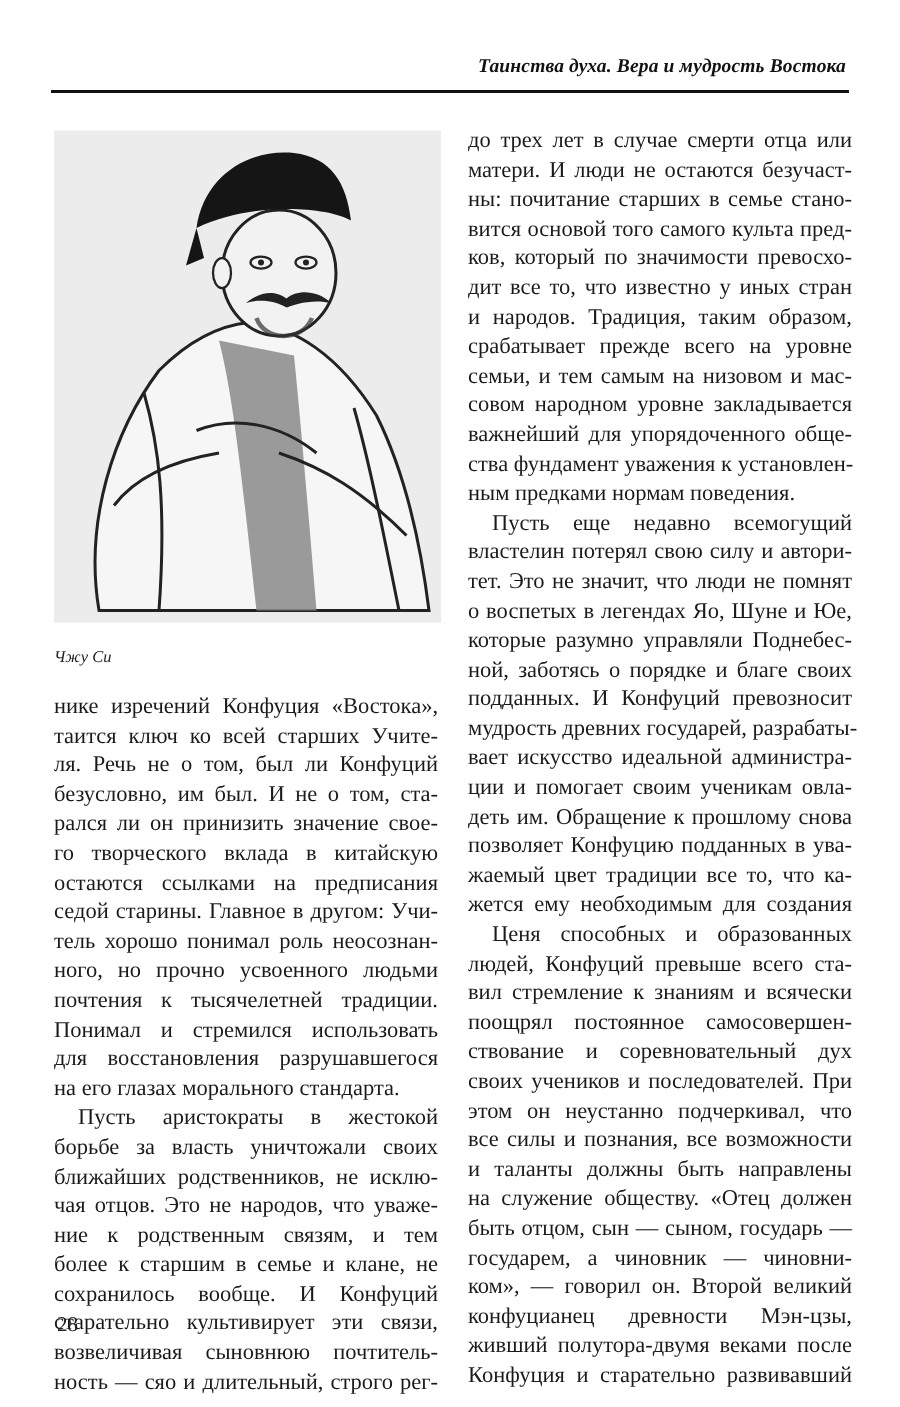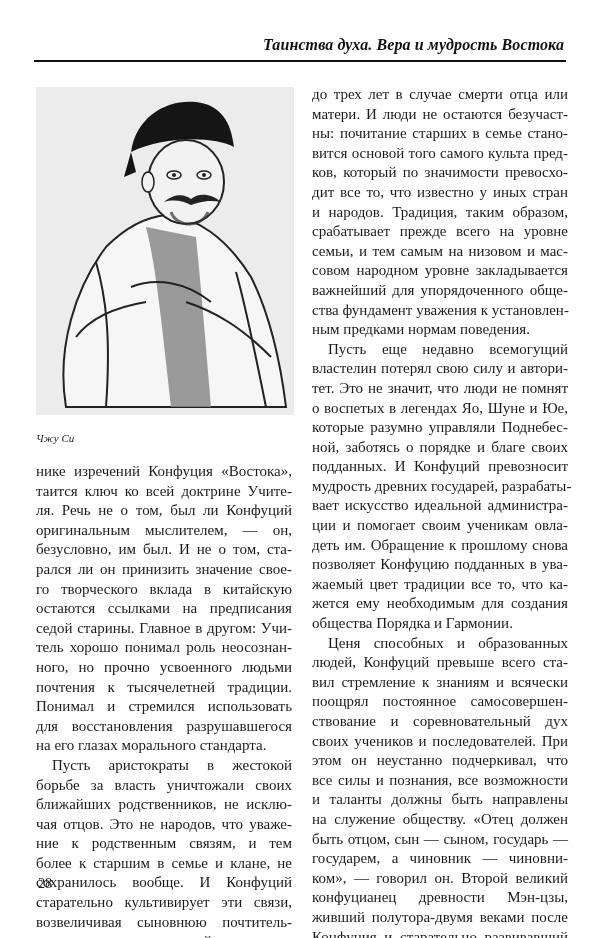--- a/index.html
+++ b/index.html
@@ -1,19 +1,19 @@
 <!DOCTYPE html>
 <html><head>
 <meta charset="utf-8">
 <style>
   html, body { margin: 0; padding: 0; background: #ffffff; }
   body { width: 600px; height: 938px; position: relative; overflow: hidden;
          font-family: "Liberation Serif", "DejaVu Serif", serif; color: #1a1a1a; }
   .running-head { position: absolute; left: 36px; top: 36px; width: 528px; text-align: right;
-         font-style: italic; font-weight: bold; font-size: 16px; color: #111; letter-spacing: 0.1px; }
+         font-style: italic; font-weight: bold; font-size: 13px; color: #111; letter-spacing: 0.1px; }
   .head-rule { position: absolute; left: 34px; top: 60px; width: 532px; height: 2px; background: #111; }
   .figure { position: absolute; left: 36px; top: 87px; width: 258px; height: 328px;
          background: #ebebeb; overflow: hidden; }
   .figure svg { width: 100%; height: 100%; display: block; }
   .caption { position: absolute; left: 36px; top: 432px; font-style: italic; font-size: 11px; color: #222; }
   .col { position: absolute; font-size: 15px; line-height: 19.6px; text-align: justify; color: #1a1a1a; }
   .col-left { left: 36px; top: 462px; width: 256px; }
   .col-right { left: 312px; top: 85px; width: 256px; }
   .line { display: block; text-align: justify; text-align-last: justify; white-space: nowrap; height: 19.6px; }
   .line.last { text-align-last: left; }
@@ -54,23 +54,22 @@
     <path d="M135 125 C 140 140, 165 142, 172 125" fill="none" stroke="#333" stroke-width="3" opacity="0.7"></path>
 
     <ellipse cx="112" cy="95" rx="6" ry="10" fill="#f2f2f2" stroke="#222" stroke-width="1.5"></ellipse>
   </svg>
 </div>
 <div class="caption">Чжу Си</div>
 
 <div class="col col-left" id="col-left">
     <div>
       <span class="line">нике изречений Конфуция «Востока»,</span>
-      <span class="line">таится ключ ко всей доктрине Учите-</span>
+      <span class="line">таится ключ ко всей старших Учите-</span>
       <span class="line">ля. Речь не о том, был ли Конфуций</span>
-      <span class="line">оригинальным мыслителем, — он,</span>
       <span class="line">безусловно, им был. И не о том, ста-</span>
       <span class="line">рался ли он принизить значение свое-</span>
       <span class="line">го творческого вклада в китайскую</span>
       <span class="line">остаются ссылками на предписания</span>
       <span class="line">седой старины. Главное в другом: Учи-</span>
       <span class="line">тель хорошо понимал роль неосознан-</span>
       <span class="line">ного, но прочно усвоенного людьми</span>
       <span class="line">почтения к тысячелетней традиции.</span>
       <span class="line">Понимал и стремился использовать</span>
       <span class="line">для восстановления разрушавшегося</span>
@@ -113,21 +112,20 @@
       <span class="line">которые разумно управляли Поднебес-</span>
       <span class="line">ной, заботясь о порядке и благе своих</span>
       <span class="line">подданных. И Конфуций превозносит</span>
       <span class="line">мудрость древних государей, разрабаты-</span>
       <span class="line">вает искусство идеальной администра-</span>
       <span class="line">ции и помогает своим ученикам овла-</span>
       <span class="line">деть им. Обращение к прошлому снова</span>
       <span class="line">позволяет Конфуцию подданных в ува-</span>
       <span class="line">жаемый цвет традиции все то, что ка-</span>
       <span class="line">жется ему необходимым для создания</span>
-      <span class="line last">общества Порядка и Гармонии.</span>
     </div>
     <div>
       <span class="line indent">Ценя способных и образованных</span>
       <span class="line">людей, Конфуций превыше всего ста-</span>
       <span class="line">вил стремление к знаниям и всячески</span>
       <span class="line">поощрял постоянное самосовершен-</span>
       <span class="line">ствование и соревновательный дух</span>
       <span class="line">своих учеников и последователей. При</span>
       <span class="line">этом он неустанно подчеркивал, что</span>
       <span class="line">все силы и познания, все возможности</span>

